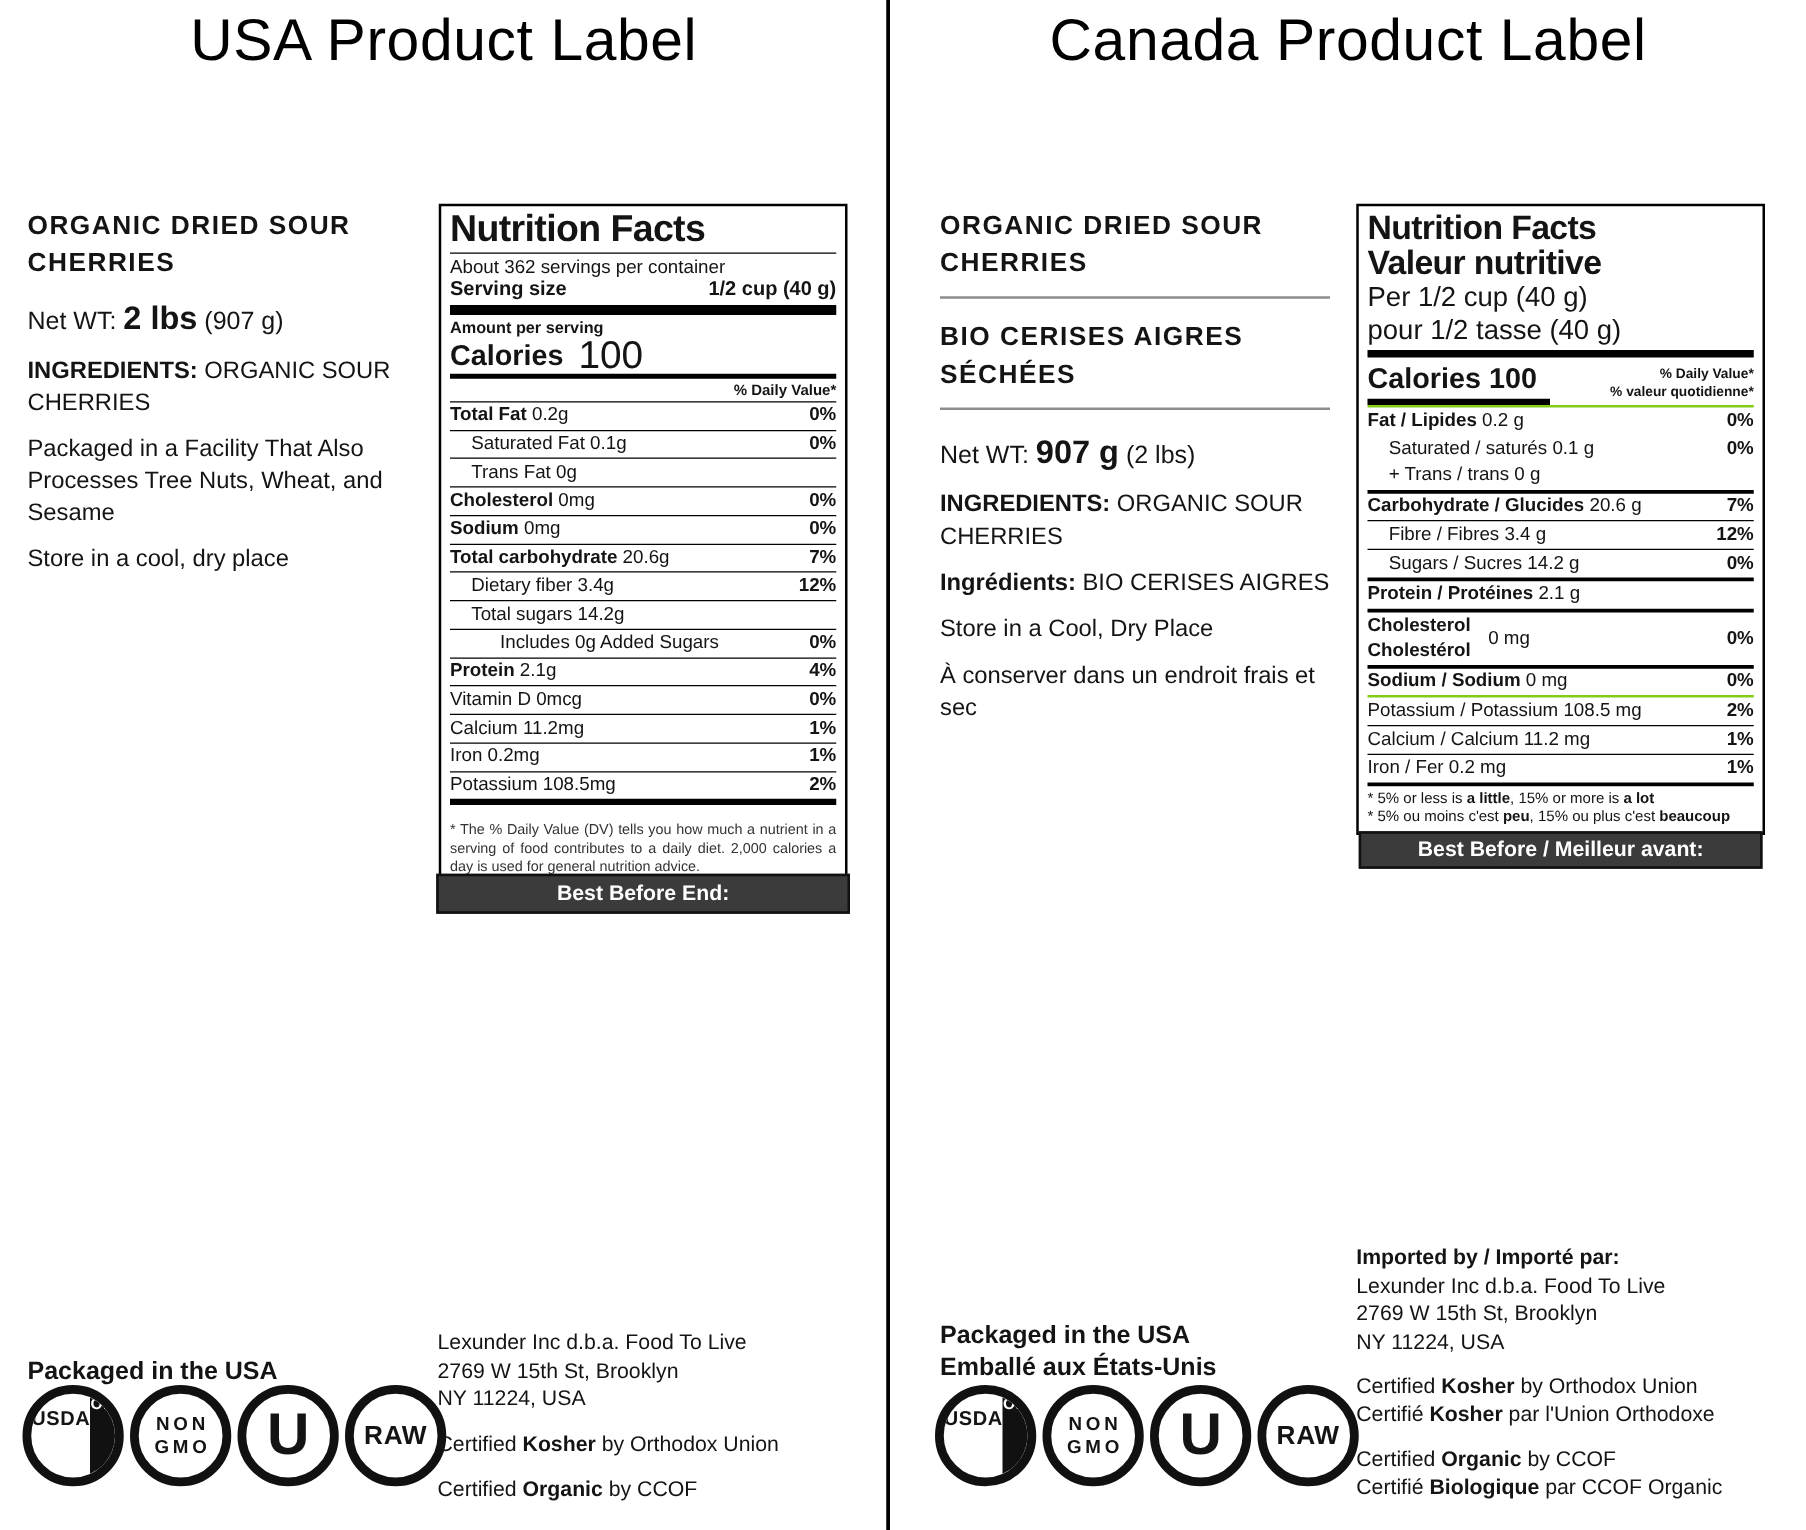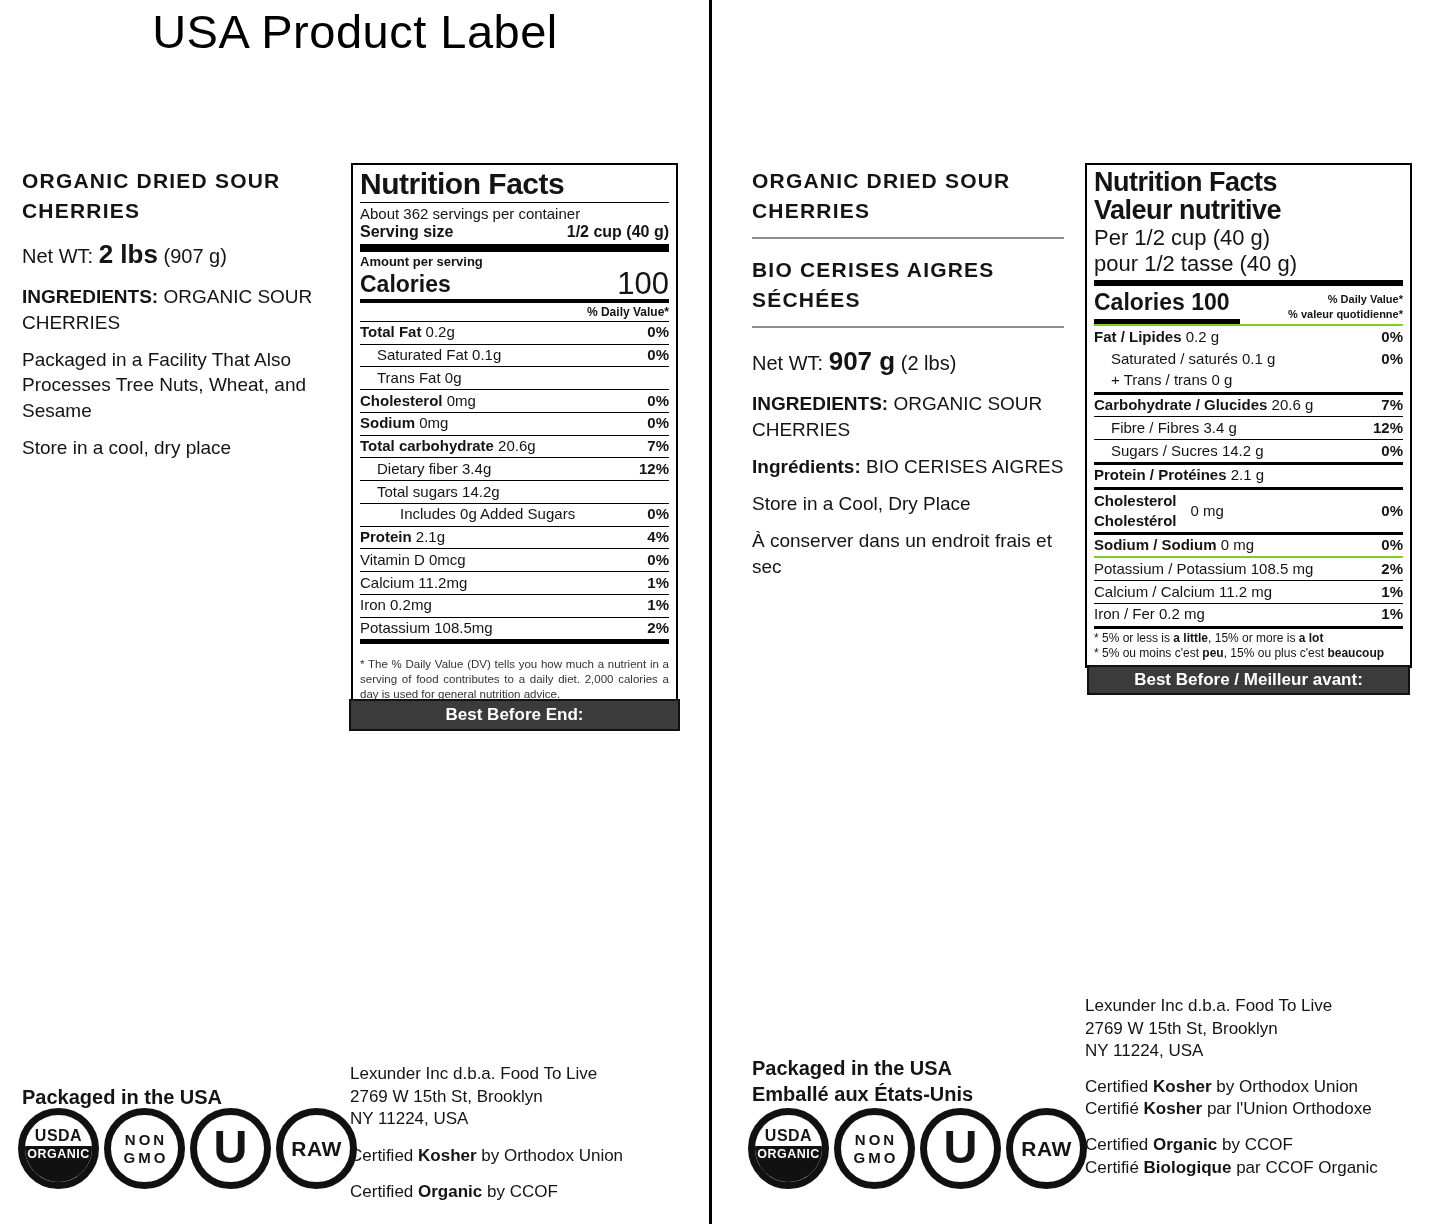--- a/index.html
+++ b/index.html
@@ -30,21 +30,21 @@
 
   .nf-title { font-size:30px; font-weight:900; letter-spacing:-0.5px; line-height:1.05; }
   .nf.usa .nf-title { border-bottom:1px solid #000; padding-bottom:2px; }
   .nf.ca .nf-title { font-size:27px; }
   .servings { font-size:15px; padding-top:2px; }
   .ssrow { display:flex; justify-content:space-between; font-size:16px; font-weight:bold; padding:1px 0 3px 0; }
   .bar8 { height:8px; background:#000; }
   .bar6 { height:6px; background:#000; }
   .bar4 { height:4px; background:#000; }
   .aps { font-size:13px; font-weight:bold; padding-top:2px; }
-  .calrow { display:flex; justify-content:space-between; align-items:flex-end; padding-bottom:1px; }
+  .calrow { display:flex; align-items:flex-end; padding-bottom:1px;gap:12px; }
   .cal-l { font-size:23px; font-weight:bold; }
   .cal-v { font-size:31px; font-weight:normal; line-height:0.95; }
   .dvh { text-align:right; font-size:12px; font-weight:bold; padding:2px 0; border-bottom:1px solid #000; }
 
   .nfr { display:flex; justify-content:space-between; font-size:15px; line-height:1.25; padding:1.5px 0; border-top:1px solid #000; }
   .nfr.first { border-top:none; }
   .nfr .nm { }
   .nfr.b .n { font-weight:bold; }
   .nfr .dv { font-weight:bold; }
   .i1 .nm { padding-left:17px; }
@@ -71,21 +71,21 @@
 
   
   .packaged { position:absolute; font-size:20px; font-weight:bold; line-height:1.3; }
   .packaged.usa { left:22px; top:1084px; }
   .packaged.ca { left:752px; top:1055px; }
 
   .badges { position:absolute; display:flex; gap:5px; }
   .badges.usa { left:18px; top:1108px; }
   .badges.ca { left:748px; top:1108px; }
   .badge { width:81px; height:81px; border-radius:50%; border:7px solid #111; background:#fff; display:flex; align-items:center; justify-content:center; overflow:hidden; }
-  .badge.usda { flex-direction:column; align-items:stretch; justify-content:flex-start; }
+  .badge.usda { flex-direction:row; align-items:stretch; justify-content:flex-start; }
   .usda-top { height:47%; display:flex; align-items:flex-end; justify-content:center; font-weight:bold; font-size:16px; letter-spacing:0.5px; padding-bottom:1px; }
   .usda-bot { flex:1; background:#111; color:#fff; display:flex; align-items:flex-start; justify-content:center; font-weight:bold; font-size:12.5px; letter-spacing:0.5px; padding-top:1px; }
   .badge.nongmo { font-weight:bold; font-size:15px; letter-spacing:3px; text-align:center; line-height:1.2; }
   .badge.nongmo div div { text-indent:3px; }
   .badge.ou span { font-weight:bold; font-size:47px; line-height:1; padding-bottom:5px; }
   .badge.raw span { font-weight:800; font-size:21px; letter-spacing:0.5px; }
 
   .addr-col { position:absolute; font-size:17px; line-height:1.33; }
   .addr-col.usa { left:350px; top:1063px; width:330px; }
   .addr-col.ca { left:1085px; top:995px; width:355px; }
@@ -95,20 +95,21 @@
   .imported { font-weight:bold; }
 </style>
 </head>
 <body>
 
 <div id="canvas">
 
   <div class="divider"></div>
 
   <div class="half-title usa">USA Product Label</div>
+  <div class="half-title ca">Canada Product Label</div>
 
   <div class="info-col usa">
     <div class="prod-name">ORGANIC DRIED SOUR CHERRIES</div>
     <div class="netwt"><span>Net WT: </span><b>2 lbs</b><span> (907 g)</span></div>
     <div class="para"><b>INGREDIENTS:</b><span> ORGANIC SOUR CHERRIES</span></div>
     <div class="para">Packaged in a Facility That Also Processes Tree Nuts, Wheat, and Sesame</div>
     <div class="para">Store in a cool, dry place</div>
   </div>
 
   <div class="nf usa">
@@ -323,20 +324,21 @@
     </div>
     <div class="badge ou">
         <span>U</span>
       </div>
     <div class="badge raw">
         <span>RAW</span>
       </div>
   </div>
 
   <div class="addr-col ca">
+    <div class="imported">Imported by / Importé par:</div>
     <div class="addr-line">Lexunder Inc d.b.a. Food To Live</div>
     <div class="addr-line">2769 W 15th St, Brooklyn</div>
     <div class="addr-line">NY 11224, USA</div>
     <div class="cert2">
       <div><span>Certified </span><b>Kosher</b><span> by Orthodox Union</span></div>
       <div><span>Certifié </span><b>Kosher</b><span> par l'Union Orthodoxe</span></div>
     </div>
     <div class="cert2">
       <div><span>Certified </span><b>Organic</b><span> by CCOF</span></div>
       <div><span>Certifié </span><b>Biologique</b><span> par CCOF Organic</span></div>

